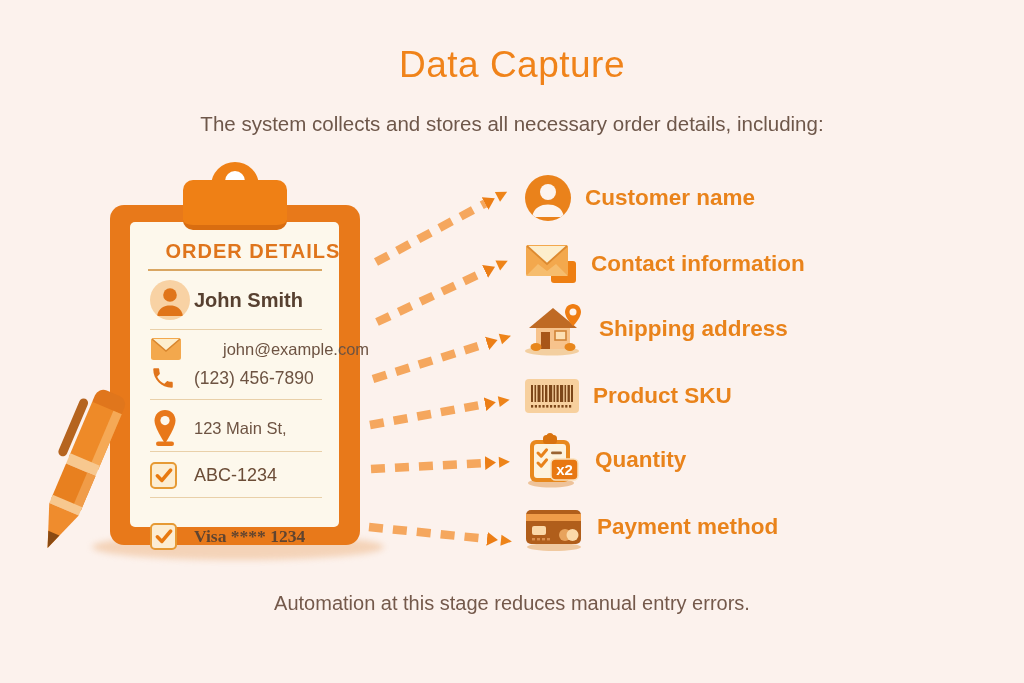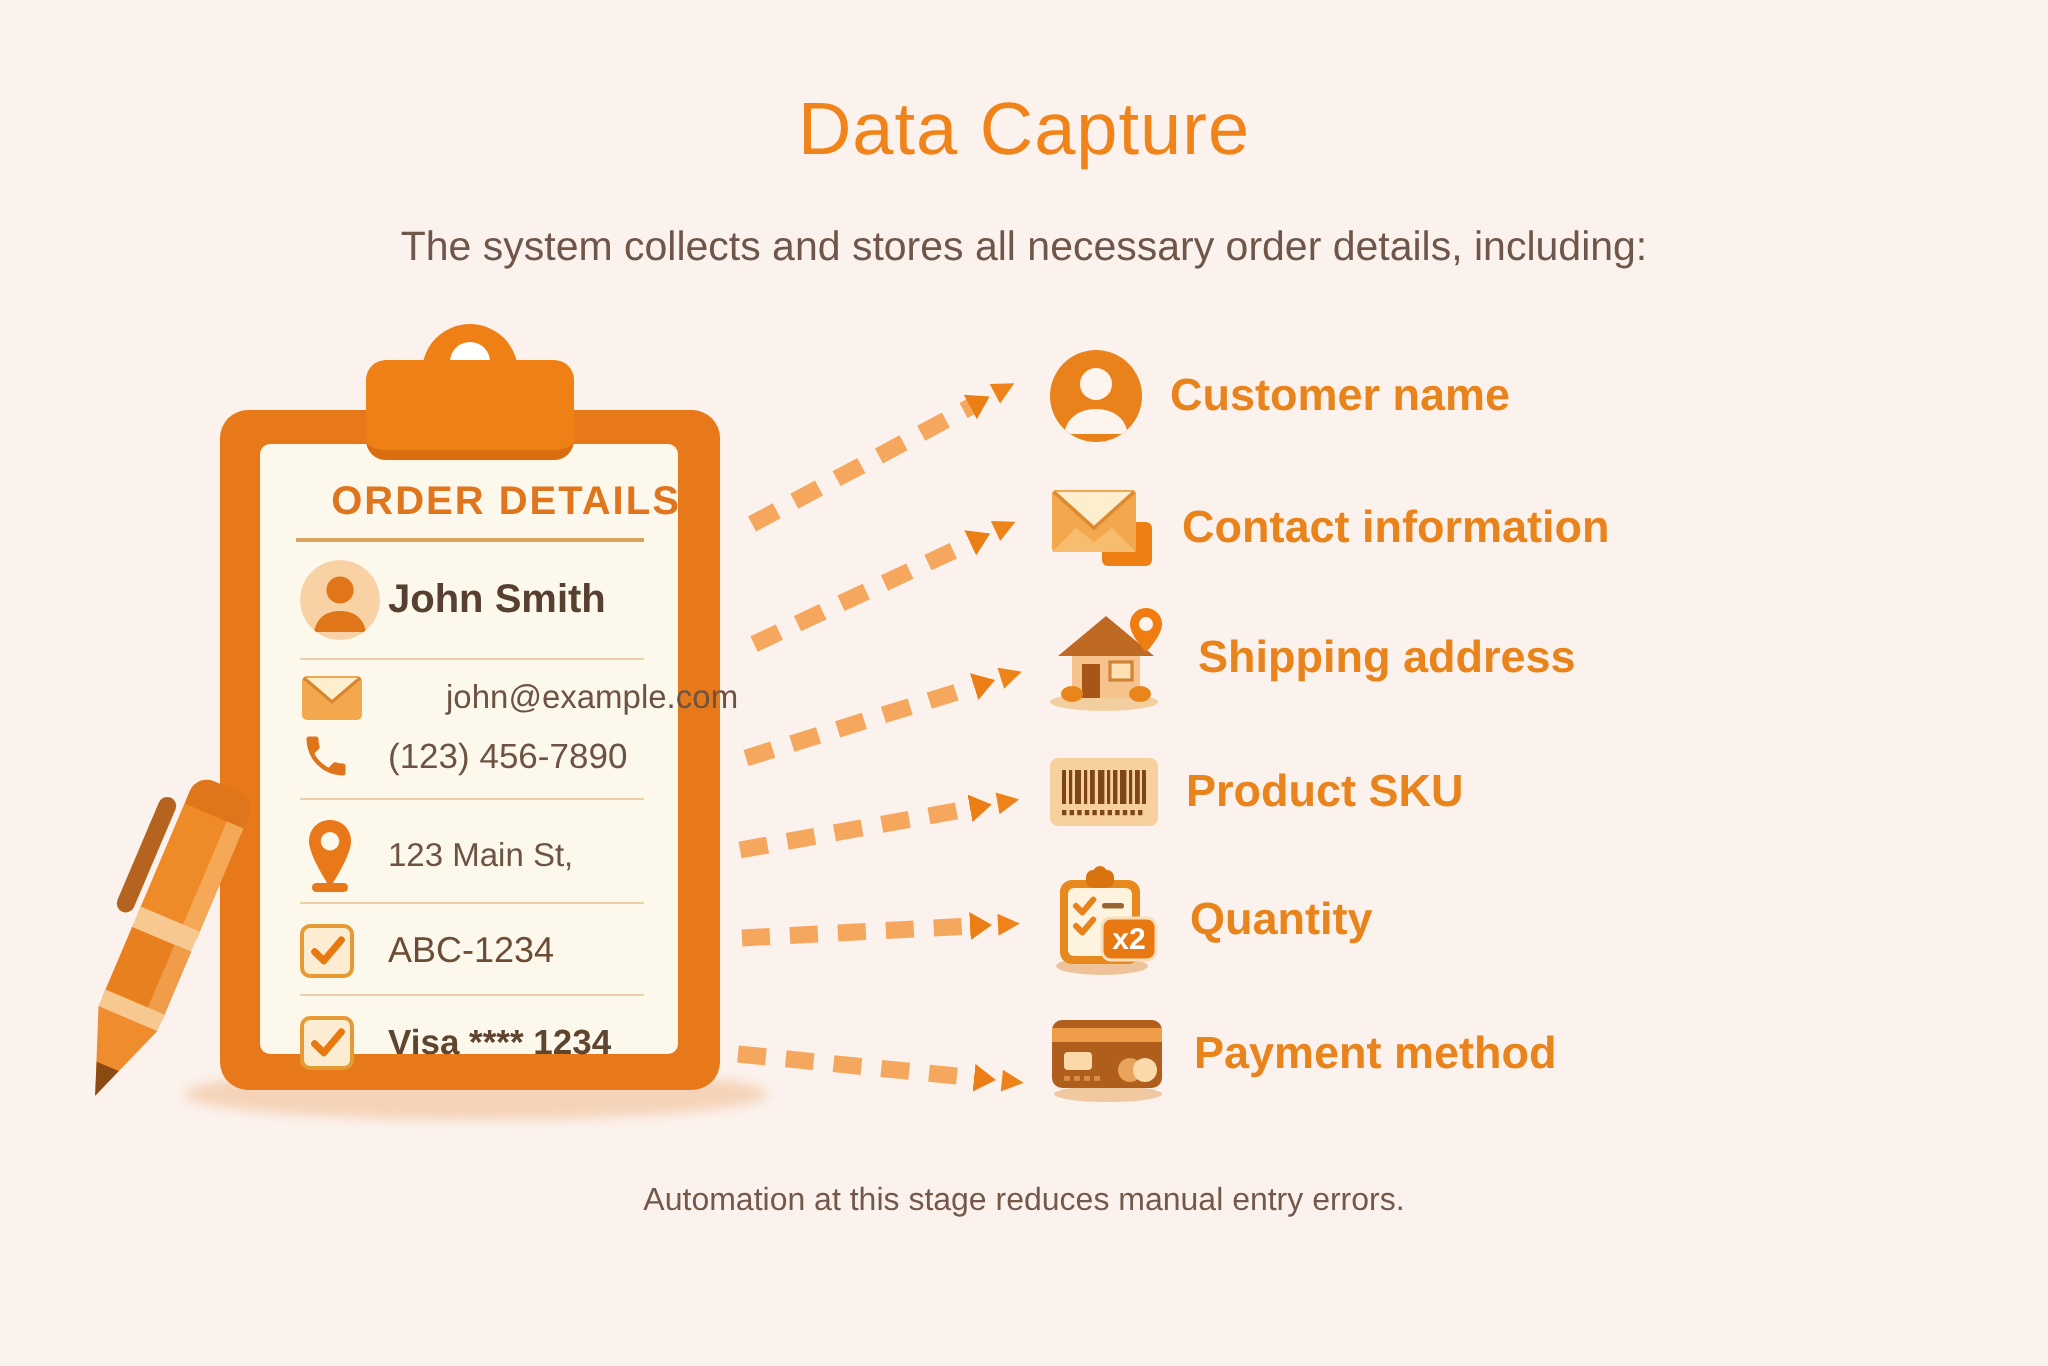--- a/index.html
+++ b/index.html
@@ -11,21 +11,21 @@
   .title{
     position:absolute;top:44px;left:0;width:100%;margin:0;text-align:center;
     font-size:37px;font-weight:normal;color:#f0831a;letter-spacing:.5px;
   }
   .subtitle{
     position:absolute;top:112px;left:0;width:100%;margin:0;text-align:center;
     font-size:20.5px;color:#6e574a;
   }
   .footer{
     position:absolute;top:592px;left:0;width:100%;margin:0;text-align:center;
-    font-size:16px;color:#74594b;
+    font-size:20px;color:#74594b;
   }
   
   .clipboard-shadow{
     position:absolute;left:92px;top:534px;width:292px;height:26px;border-radius:50%;
     background:rgba(233,166,106,.4);filter:blur(3px);
   }
   .clipboard{
     position:absolute;left:110px;top:205px;width:250px;height:340px;
     background:#e8791a;border-radius:14px;
   }
@@ -165,21 +165,21 @@
         <span class="checkbox">
           <svg width="20" height="20" viewBox="0 0 24 24">
             <path d="M4 13l5.5 5.5L20 6" fill="none" stroke="#e8790f" stroke-width="4.2" stroke-linecap="round" stroke-linejoin="round"></path>
           </svg>
         </span>
       </span>
       <span class="cb-sku">ABC-1234</span>
     </div>
     <div class="cb-div thin" style="top:292px;"></div>
 
-    <div class="crow" style="top:299px;height:34px;">
+    <div class="crow" style="top:314px;height:34px;font-family:Liberation Serif, serif;">
       <span class="ibox">
         <span class="checkbox">
           <svg width="20" height="20" viewBox="0 0 24 24">
             <path d="M4 13l5.5 5.5L20 6" fill="none" stroke="#e8790f" stroke-width="4.2" stroke-linecap="round" stroke-linejoin="round"></path>
           </svg>
         </span>
       </span>
       <span class="cb-pay">Visa **** 1234</span>
     </div>
   </div>

